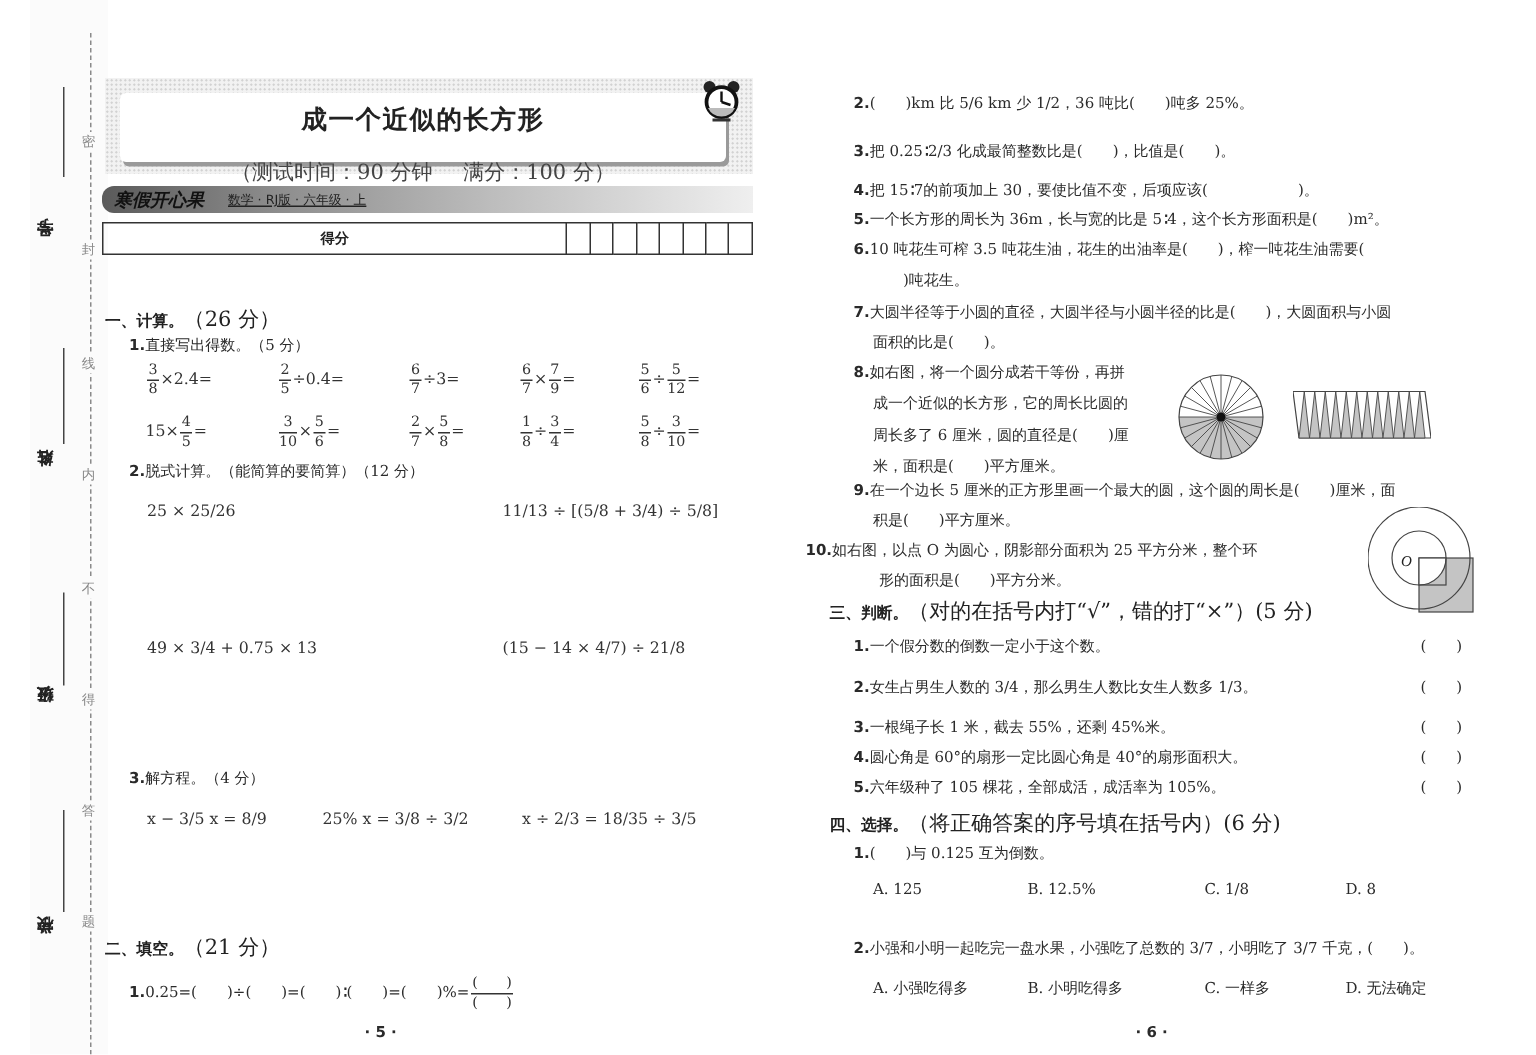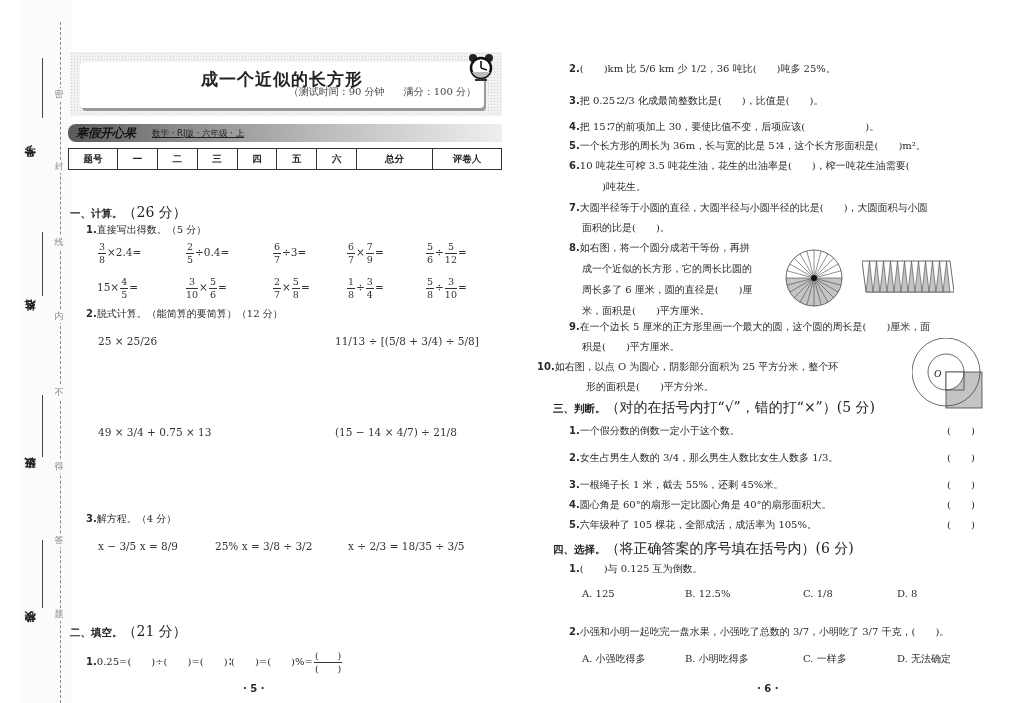--- a/index.html
+++ b/index.html
@@ -12,21 +12,21 @@
   .seal-char{left:53px;font-size:9px;color:#888;width:12px;text-align:center;background:#fbfbfb;}
   .field-label{left:24px;font-family:"DejaVu Sans","Liberation Sans",sans-serif;font-weight:bold;font-size:11px;
        writing-mode:vertical-rl;transform:rotate(180deg);color:#222;}
   .field-line{left:42px;width:0;border-left:1px solid #444;}
   
   .banner{left:70px;top:52px;width:432px;height:64px;
        background-image:radial-gradient(#cfcfcf 0.6px,transparent 0.8px);background-size:3px 3px;background-color:#f2f2f2;}
   .banner-inner{left:80px;top:62px;width:404px;height:46px;background:#fff;border-radius:4px;
        box-shadow:2px 3px 0 #9a9a9a;}
   .title{left:80px;top:68px;width:404px;text-align:center;font-size:17px;font-weight:bold;letter-spacing:1px;color:#222;}
-  .subtitle{left:80px;top:85px;width:404px;text-align:right;font-size:10px;color:#444;}
+  .subtitle{left:80px;top:106px;width:404px;text-align:center;font-size:14px;color:#444;}
   .subtitle span{margin:0 8px;}
   .clock{left:466px;top:52px;width:30px;height:30px;}
   .brandbar{left:68px;top:124px;width:434px;height:18px;border-radius:8px 0 0 8px;
        background:linear-gradient(90deg,#5a5a5a 0%,#8a8a8a 25%,#bdbdbd 60%,#efefef 100%);}
   .brand-logo{left:76px;top:125px;font-family:"DejaVu Sans","Liberation Sans",sans-serif;font-weight:bold;font-size:12px;color:#111;font-style:italic;}
   .brand-sub{left:152px;top:128px;font-family:"DejaVu Sans","Liberation Sans",sans-serif;font-size:8.5px;color:#222;text-decoration:underline;}
   
   table.score{position:absolute;left:68px;top:148px;width:434px;border-collapse:collapse;
        font-family:"DejaVu Sans","Liberation Sans",sans-serif;font-size:9.5px;font-weight:bold;}
   table.score td{border:1px solid #333;height:20px;text-align:center;padding:0;color:#222;}
@@ -80,30 +80,30 @@
   <line x1="15" y1="16" x2="15" y2="9" stroke="#111" stroke-width="1.6"></line>
   <line x1="15" y1="16" x2="21" y2="18" stroke="#111" stroke-width="1.6"></line>
   <rect x="9" y="27" width="12" height="2" fill="#333"></rect>
 </svg>
 <div class="abs brandbar"></div>
 <div class="abs brand-logo">寒假开心果</div>
 <div class="abs brand-sub">数学 · RJ版 · 六年级 · 上</div>
 
 <table class="score">
   <tbody>
-      <tr>
-    <td style="width:48px">题号</td>
-    <td>一</td>
-    <td>二</td>
-    <td>三</td>
-    <td>四</td>
-    <td>五</td>
-    <td>六</td>
-    <td>总分</td>
-    <td style="width:68px">评卷人</td>
+  <tr>
+    <td>得分</td>
+    <td></td>
+    <td></td>
+    <td></td>
+    <td></td>
+    <td></td>
+    <td></td>
+    <td></td>
+    <td></td>
   </tr>
 </tbody>
   </table>
 
 <div class="abs sec" style="left:70px;top:204px">
   <span>一、计算。</span><span class="note">（26 分）</span>
 </div>
 <div class="abs q" style="left:86px;top:223px">
   <b>1.</b><span>直接写出得数。（5 分）</span>
 </div>

